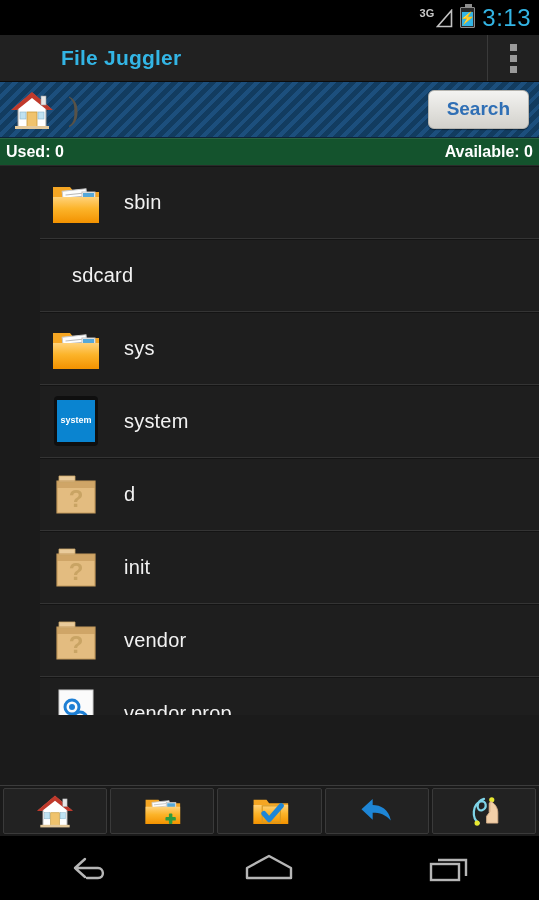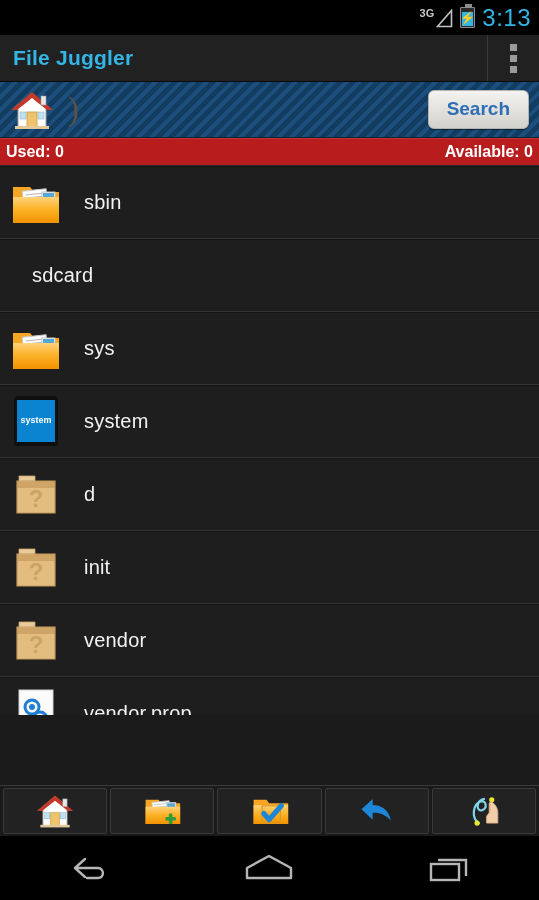--- a/index.html
+++ b/index.html
@@ -23,21 +23,21 @@
   .batt:before { content:""; position:absolute; top:-4px; left:4px; width:7px; height:3px; background:#8d8d8d; }
   .batt-fill { position:absolute; left:1px; right:1px; bottom:1px; height:76%; background:#33b5e5; }
   .batt-bolt { position:absolute; inset:0; display:flex; align-items:center; justify-content:center; color:#ffffff; font-size:12px; line-height:1; }
   .clock { color:#33b5e5; font-size:24px; font-weight:normal; letter-spacing:0.5px; line-height:1; }
 
   
   .actionbar {
     height:47px; background:#212121; display:flex; align-items:center;
     border-bottom:1px solid #0c0c0c; position:relative;
   }
-  .app-title { color:#33b5e5; font-size:21px; font-weight:bold; padding-left:13px; letter-spacing:0.2px; }
+  .app-title { color:#33b5e5; font-size:21px; font-weight:bold; padding-left:13px; letter-spacing:0.2px;margin-left:48px; }
   .overflow {
     position:absolute; right:0; top:0; height:100%; width:52px;
     display:flex; flex-direction:column; align-items:center; justify-content:center;
     gap:4px; border-left:1px solid #3a3a3a;
   }
   .ov-dot { width:7px; height:7px; background:#9a9a9a; }
 
   
   .breadcrumb {
     height:56px; position:relative; display:flex; align-items:center; padding:0 10px;
@@ -52,29 +52,29 @@
   .search-btn {
     margin-left:auto; background:linear-gradient(to bottom,#f3f3f1 0%,#e3e2de 50%,#d2d1cc 100%);
     border:1px solid #b4b3ae; border-radius:6px;
     color:#2f6fb5; font-size:19px; font-weight:bold;
     padding:8px 18px; line-height:1.1;
     box-shadow:0 1px 1px rgba(0,0,0,.45);
   }
 
   
   .usagebar {
-    height:28px; background:#b91c1c; display:flex; align-items:center;
+    height:28px; background:#14532d; display:flex; align-items:center;
     justify-content:space-between; padding:0 6px;
     border-bottom:1px solid #2a2a2a;
     box-shadow:inset 0 1px 0 rgba(255,255,255,.10);
   }
   .usage-txt { color:#ffffff; font-size:16px; font-weight:bold; }
 
   
-  .filelist { background:#1e1e1e; height:549px; overflow:hidden; }
+  .filelist { background:#1e1e1e; height:549px; overflow:hidden;margin-left:40px; }
   .row {
     height:73px; display:flex; align-items:center; padding-left:10px;
     border-bottom:1px solid #343434;
     box-shadow:inset 0 1px 0 #141414;
   }
   .row-ico { width:52px; height:52px; flex:0 0 52px; display:flex; align-items:center; justify-content:center; }
   .row-label { color:#f2f2f2; font-size:20px; margin-left:22px; letter-spacing:0.2px; }
 
   
   .ic-folder { width:50px; height:46px; }

